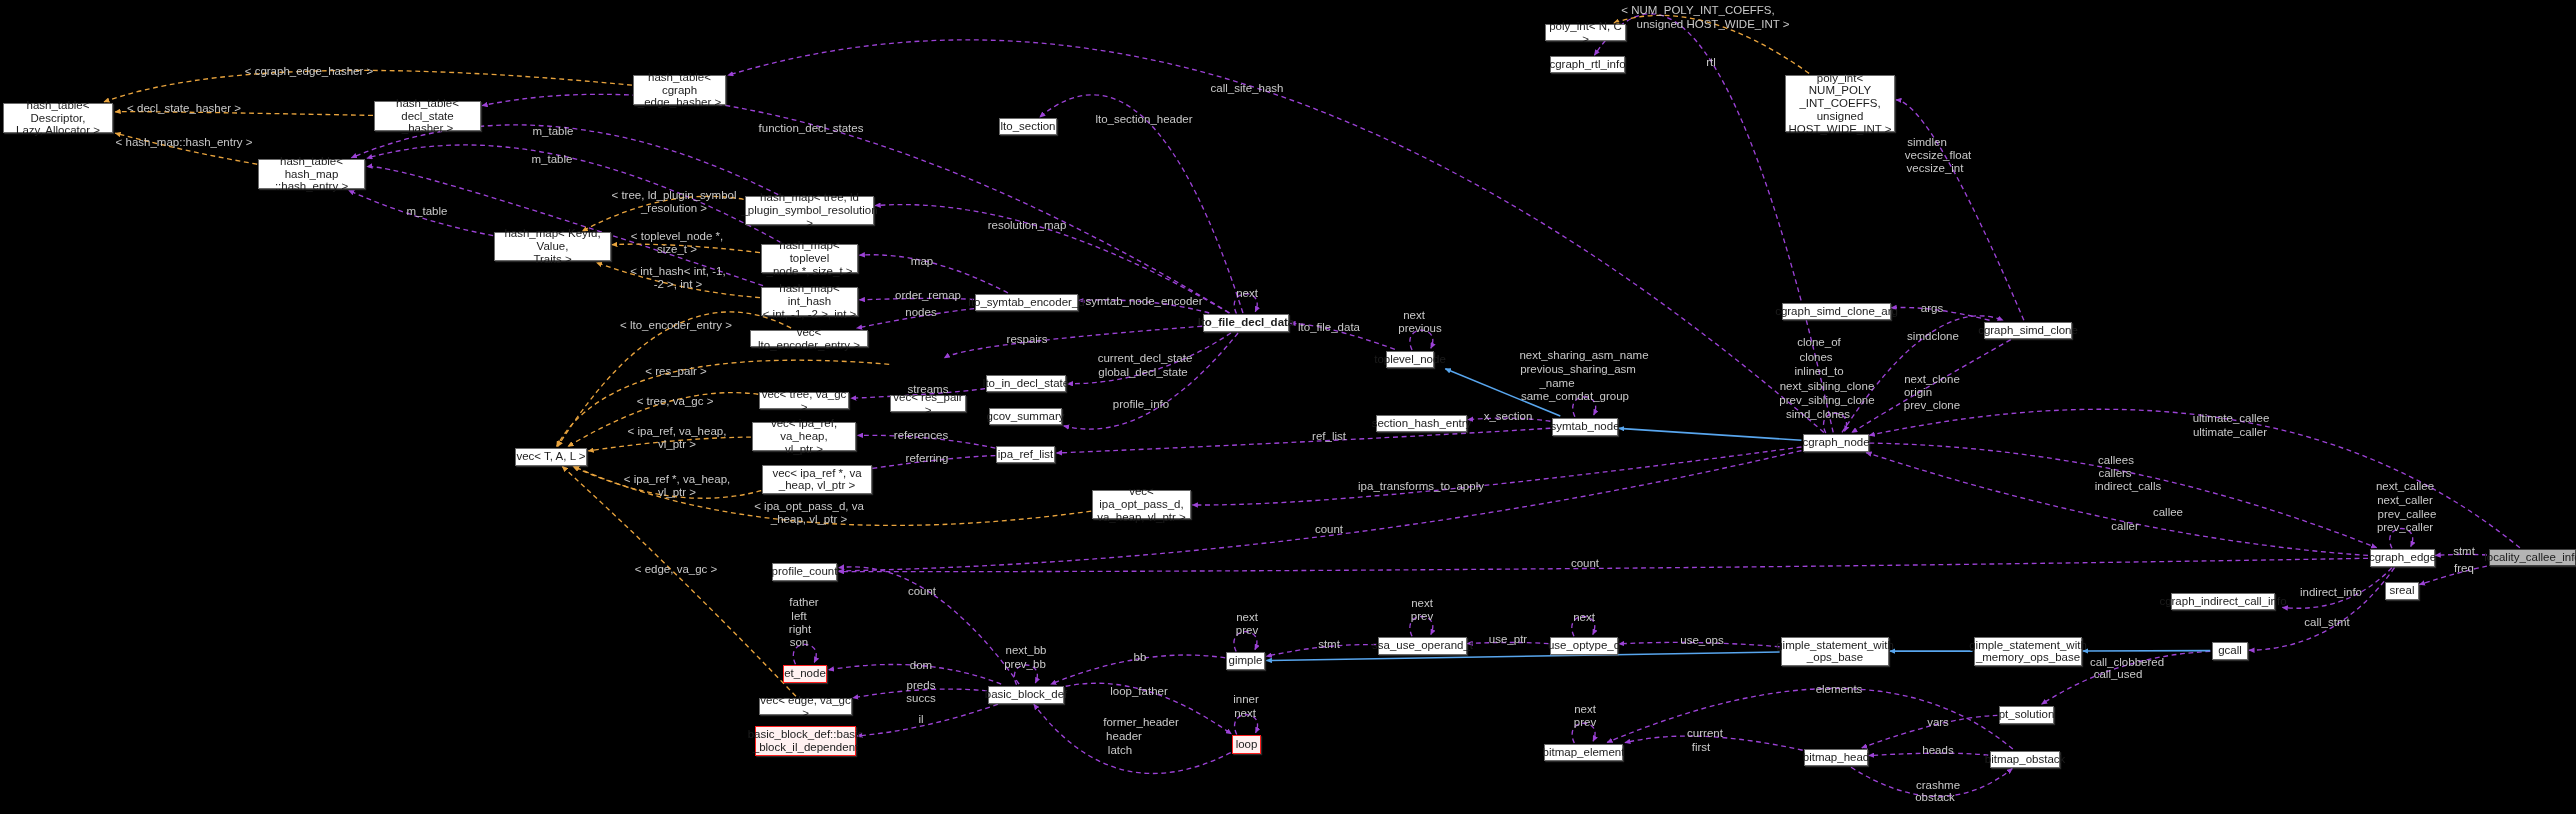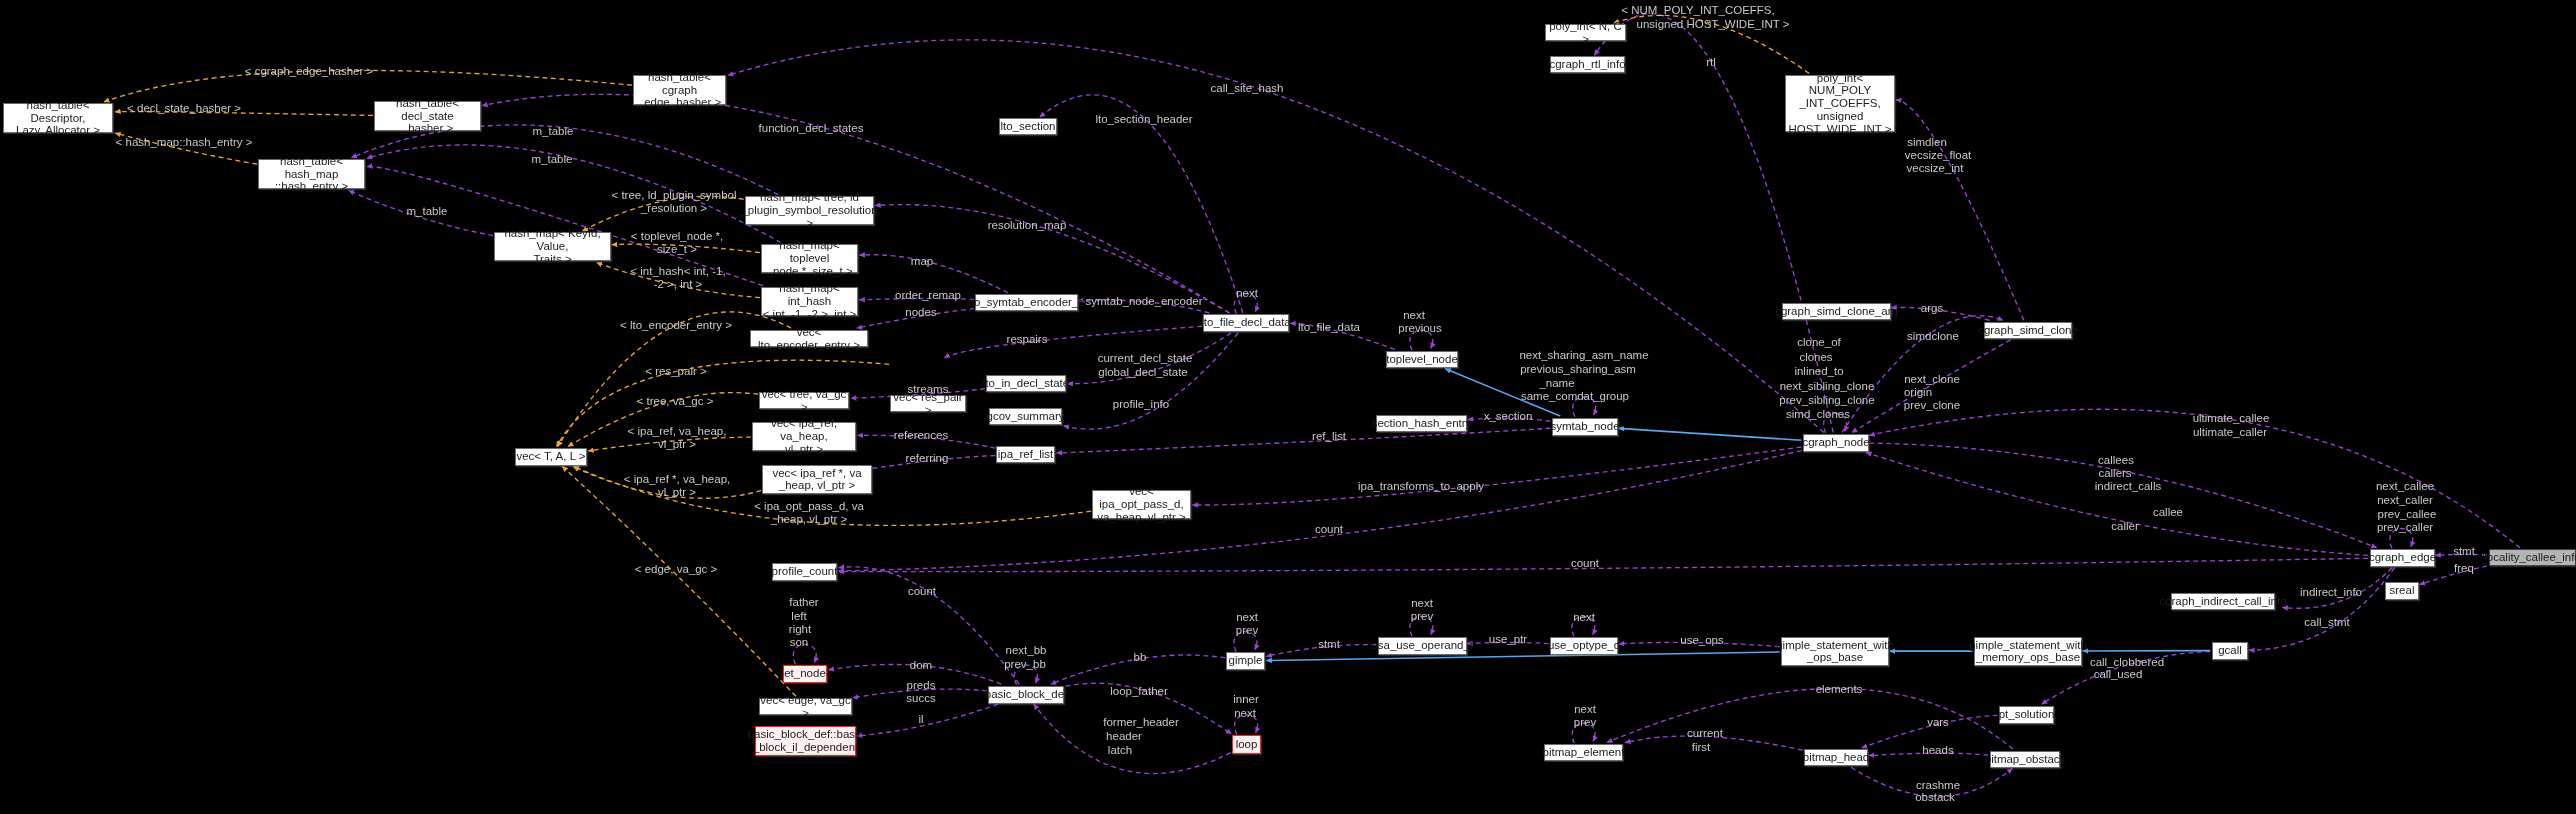--- a/index.html
+++ b/index.html
@@ -252,22 +252,22 @@
 _plugin_symbol_resolution &gt;</div>
     <div class="node" style="left: 494px; top: 232px; width: 117px; height: 29px;">hash_map&lt; KeyId, Value,
 Traits &gt;</div>
     <div class="node" style="left: 761px; top: 244px; width: 97px; height: 29px;">hash_map&lt; toplevel
 _node *, size_t &gt;</div>
     <div class="node" style="left: 761px; top: 287px; width: 97px; height: 29px;">hash_map&lt; int_hash
 &lt; int, -1, -2 &gt;, int &gt;</div>
     <div class="node" style="left: 750px; top: 330px; width: 118px; height: 17px;">vec&lt; lto_encoder_entry &gt;</div>
     <div class="node" style="left: 975px; top: 294px; width: 103px; height: 17px;">lto_symtab_encoder_d</div>
     <div class="node" style="left: 890px; top: 359px; width: 76px; height: 17px; margin-top: 36px;">vec&lt; res_pair &gt;</div>
-    <div class="node" style="left: 1203px; top: 314px; width: 86px; height: 17.6px;">lto_file_decl_data</div>
-    <div class="node" style="left: 1386px; top: 351px; width: 72px; height: 17px;">toplevel_node</div>
+    <div class="node" style="left: 1203px; top: 314px; width: 86px; height: 17.6px; font-weight: bold;">lto_file_decl_data</div>
+    <div class="node" style="left: 1386px; top: 351px; width: 48px; height: 17px;">toplevel_node</div>
     <div class="node" style="left: 986px; top: 375px; width: 80px; height: 17px;">lto_in_decl_state</div>
     <div class="node" style="left: 989px; top: 408px; width: 73px; height: 17px;">gcov_summary</div>
     <div class="node" style="left: 996px; top: 446px; width: 59px; height: 17px;">ipa_ref_list</div>
     <div class="node" style="left: 1376px; top: 415px; width: 91px; height: 17px;">section_hash_entry</div>
     <div class="node" style="left: 1552px; top: 418px; width: 66px; height: 17.6px;">symtab_node</div>
     <div class="node" style="left: 1782px; top: 303px; width: 109px; height: 17px;">cgraph_simd_clone_arg</div>
     <div class="node" style="left: 1984px; top: 322px; width: 88px; height: 17px;">cgraph_simd_clone</div>
     <div class="node" style="left: 1803px; top: 434px; width: 66px; height: 17.6px;">cgraph_node</div>
     <div class="node" style="left: 515px; top: 448px; width: 72px; height: 17.6px;">vec&lt; T, A, L &gt;</div>
     <div class="node" style="left: 759px; top: 392px; width: 90px; height: 17px;">vec&lt; tree, va_gc &gt;</div>

